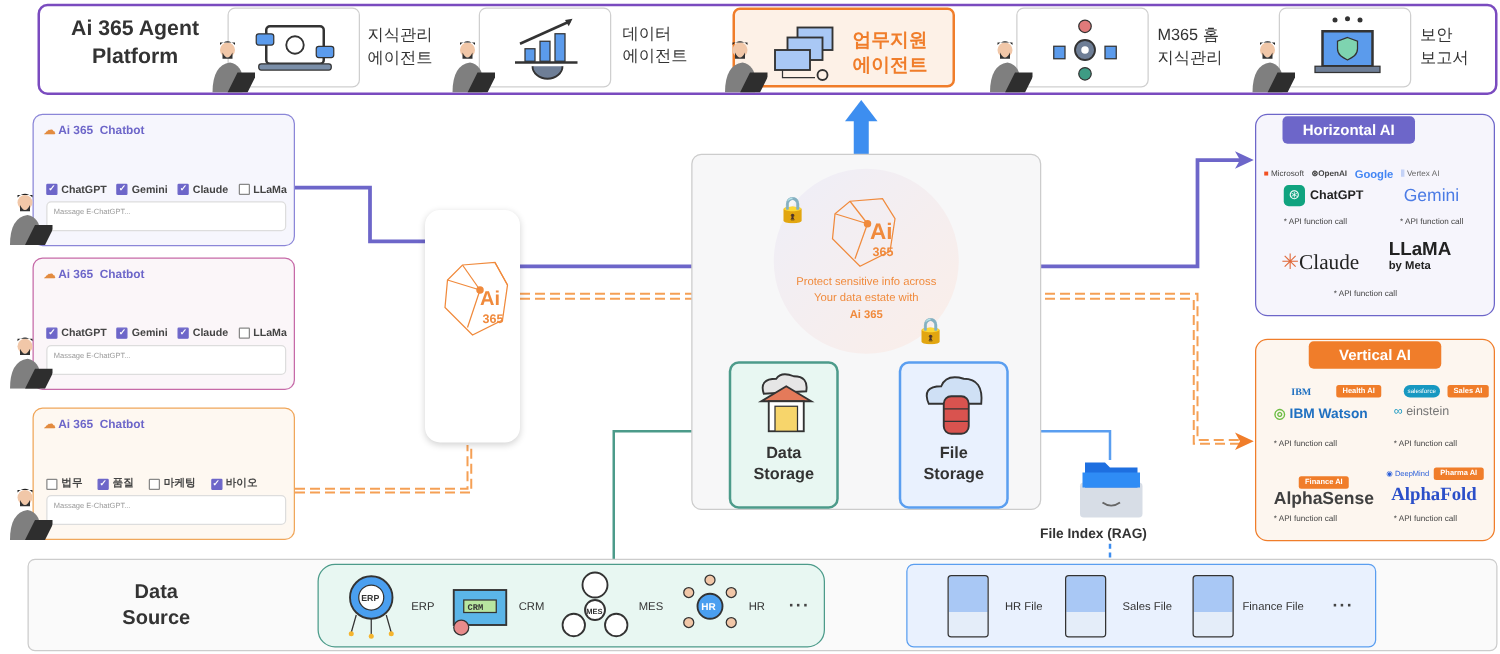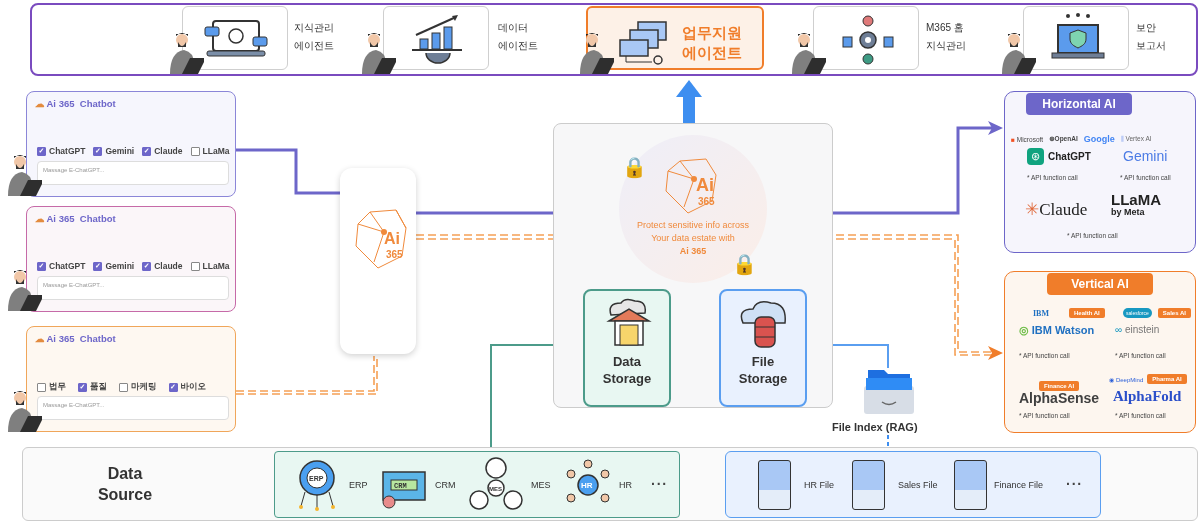--- a/index.html
+++ b/index.html
@@ -4,21 +4,21 @@
 <style>
   * { box-sizing: border-box; margin: 0; padding: 0; }
   body { width: 1200px; height: 523px; background: #ffffff; font-family: "Liberation Sans", sans-serif; position: relative; overflow: hidden; color: #333; }
   .abs { position: absolute; }
 
   
   .platform { left: 30px; top: 3px; width: 1168px; height: 73px; border: 2px solid #7a4bbf; border-radius: 8px; background: #fff; }
   .platform-title { left: 48px; top: 12px; width: 120px; font-size: 17px; font-weight: bold; color: #333; text-align: center; line-height: 22px; }
   .agent-card { width: 106px; height: 64px; border: 1.5px solid #cfcfcf; border-radius: 6px; background: #fff; top: 6px; }
   .agent-card.active { border: 2px solid #f07d2a; background: #fdf1e7; width: 178px; }
-  .agent-label { font-size: 10px; color: #333; line-height: 18px; top: 19px; font-weight: 500; }
+  .agent-label { font-size: 13px; color: #333; line-height: 18px; top: 19px; font-weight: 500; }
   .agent-label.active { color: #f07d2a; font-size: 15px; font-weight: bold; line-height: 20px; top: 15px; }
 
   
   .person { width: 36px; height: 44px; }
 
   
   .chatbot { left: 26px; width: 210px; height: 106px; border-radius: 8px; }
   .chatbot.c1 { top: 91px; border: 1.5px solid #8b86d8; background: #f6f6fd; }
   .chatbot.c2 { top: 206px; border: 1.5px solid #c66aa8; background: #fbf6f9; }
   .chatbot.c3 { top: 326px; border: 1.5px solid #f0a65a; background: #fef8f1; }
@@ -49,21 +49,21 @@
   .hz { left: 1004px; top: 91px; width: 192px; height: 162px; border: 1.5px solid #6d66c9; border-radius: 10px; background: #f6f5fc; }
   .hz-head { left: 1026px; top: 93px; width: 106px; height: 22px; background: #6d66c9; border-radius: 4px; color: #fff; font-size: 12px; font-weight: bold; text-align: center; line-height: 22px; }
   .vt { left: 1004px; top: 271px; width: 192px; height: 162px; border: 1.5px solid #f07d2a; border-radius: 10px; background: #fdf6ef; }
   .vt-head { left: 1047px; top: 273px; width: 106px; height: 22px; background: #f07d2a; border-radius: 4px; color: #fff; font-size: 12px; font-weight: bold; text-align: center; line-height: 22px; }
   .small { font-size: 6.5px; color: #444; }
   .tag { background: #f07d2a; color: #fff; font-size: 6px; font-weight: bold; padding: 2px 5px; border-radius: 2px; }
 
   
   .ds { left: 22px; top: 447px; width: 1176px; height: 74px; border: 1.5px solid #ccc; border-radius: 6px; background: #fafafa; }
   .ds-title { left: 70px; top: 463px; width: 110px; text-align: center; font-size: 16px; font-weight: bold; color: #333; line-height: 21px; }
-  .ds-green { left: 274px; top: 451px; width: 406px; height: 67px; border: 1.5px solid #4c9b8a; border-radius: 4px; background: #e8f7f2; }
+  .ds-green { left: 254px; top: 451px; width: 406px; height: 67px; border: 1.5px solid #4c9b8a; border-radius: 14px; background: #e8f7f2; }
   .ds-blue { left: 725px; top: 451px; width: 376px; height: 67px; border: 1.5px solid #5a9ef0; border-radius: 6px; background: #e9f1fe; }
   .ds-lbl { font-size: 9px; color: #333; font-weight: 500; }
   .dots { font-size: 14px; color: #444; font-weight: bold; letter-spacing: 1px; }
   .file-ico { width: 33px; height: 50px; border: 1.5px solid #333; border-radius: 3px; background: linear-gradient(#a9c8f5 0 60%, #e4edf9 60%); }
 
   .rag-label { left: 832px; top: 421px; font-size: 11px; font-weight: bold; color: #333; }
   svg.lines { position: absolute; left: 0; top: 0; }
 </style>
 </head>
 <body>
@@ -98,20 +98,22 @@
   <rect x="682" y="290" width="9" height="55" fill="#3e8c7a"></rect>
   <polygon points="675,292 686,276 698,292" fill="#3e8c7a"></polygon>
 
   <rect x="683" y="95" width="12" height="42" fill="#3d8ef0"></rect>
   <polygon points="676,97 689,80 702,97" fill="#3d8ef0"></polygon>
 </svg>
 
 
 <div class="abs platform"></div>
 <div class="abs platform-title">
+  <div>Ai 365 Agent</div>
+  <div>Platform</div>
 </div>
 
 
 <div class="abs agent-card" style="left:182px;">
   <svg class="abs" style="left:20px;top:10px" width="66" height="44">
     <rect x="10" y="4" width="46" height="30" rx="3" fill="#fff" stroke="#333" stroke-width="2"></rect>
     <rect x="4" y="34" width="58" height="5" rx="2" fill="#7a8ea8" stroke="#333"></rect>
     <circle cx="33" cy="19" r="7" fill="none" stroke="#333" stroke-width="1.5"></circle>
     <rect x="2" y="10" width="14" height="9" rx="2" fill="#5b9bec" stroke="#333"></rect>
     <rect x="50" y="20" width="14" height="9" rx="2" fill="#5b9bec" stroke="#333"></rect>
@@ -127,21 +129,21 @@
   <svg class="abs" style="left:24px;top:6px" width="60" height="54">
     <line x1="8" y1="22" x2="48" y2="4" stroke="#333" stroke-width="2"></line>
     <polygon points="50,2 44,3 47,8" fill="#333"></polygon>
     <rect x="12" y="26" width="8" height="10" fill="#5b9bec" stroke="#333"></rect>
     <rect x="24" y="20" width="8" height="16" fill="#5b9bec" stroke="#333"></rect>
     <rect x="36" y="14" width="8" height="22" fill="#5b9bec" stroke="#333"></rect>
     <line x1="4" y1="37" x2="54" y2="37" stroke="#333" stroke-width="2"></line>
     <path d="M18 40 a12 10 0 0 0 24 0" fill="#6e7e96" stroke="#333" stroke-width="1.5"></path>
   </svg>
 </div>
-<div class="abs agent-label" style="left:498px;">
+<div class="abs agent-label" style="left:498px;font-family:Liberation Mono, monospace;">
   <div>데이터</div>
     <div>에이전트</div>
 </div>
 
 
 <div class="abs agent-card active" style="left:586px;">
   <svg class="abs" style="left:28px;top:12px" width="56" height="46">
     <rect x="22" y="2" width="28" height="18" fill="#a9c8f5" stroke="#333" stroke-width="1.5"></rect>
     <rect x="14" y="10" width="28" height="18" fill="#a9c8f5" stroke="#333" stroke-width="1.5"></rect>
     <rect x="4" y="20" width="28" height="16" fill="#a9c8f5" stroke="#333" stroke-width="1.5"></rect>

